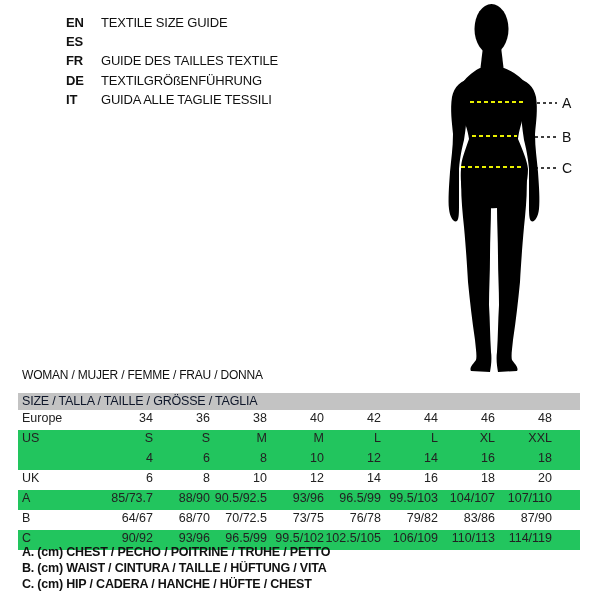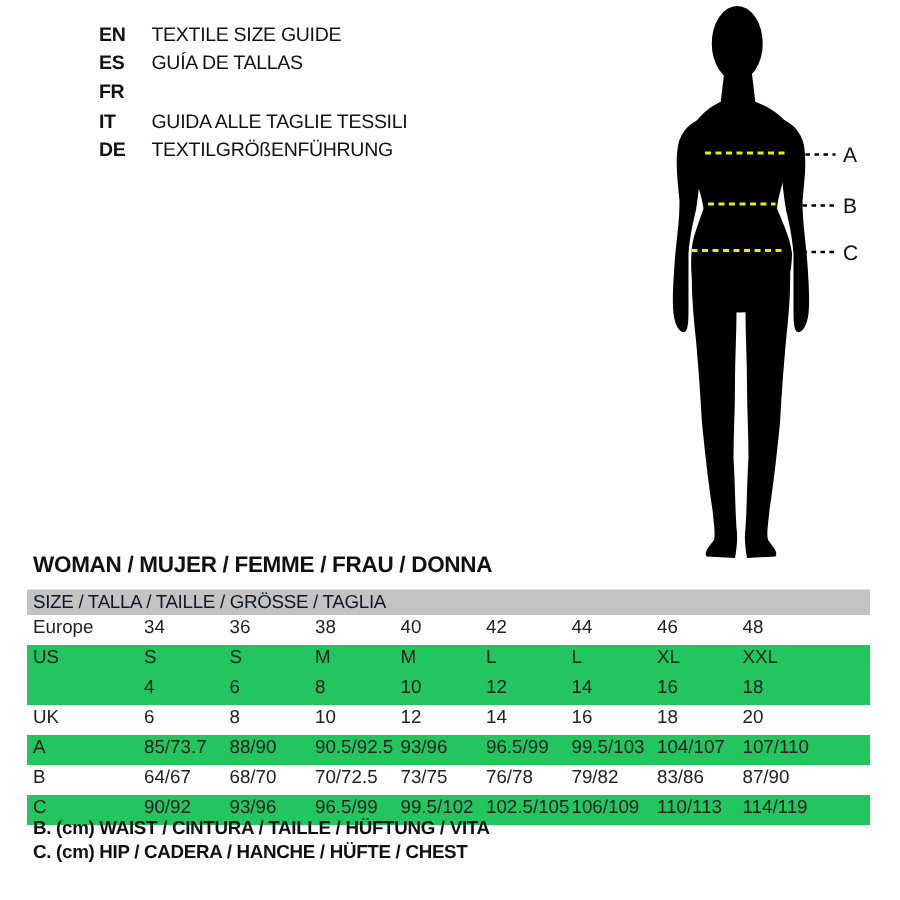--- a/index.html
+++ b/index.html
@@ -12,56 +12,56 @@
   
   .lang-block{left:22px;top:13px;}
   .lang-row{display:flex;height:19.2px;align-items:center;padding-left:44px;}
   .lang-code{width:35px;font-weight:bold;font-size:13px;letter-spacing:-0.2px;}
   .lang-label{font-weight:normal;font-size:13px;letter-spacing:-0.2px;white-space:nowrap;}
   
   .figure-wrap{left:400px;top:0;width:200px;height:380px;}
   .figure-wrap svg{display:block;}
   .marker-label{font-family:"Liberation Sans",sans-serif;font-size:14px;fill:#111;}
   
-  .woman-title{left:22px;top:368px;font-weight:bold;font-size:15px;letter-spacing:-0.2px;white-space:nowrap;}
+  .woman-title{left:22px;top:368px;font-weight:normal;font-size:12px;letter-spacing:-0.2px;white-space:nowrap;}
   
   .size-table{left:18px;top:393px;width:562px;}
   .thead{height:17px;line-height:17px;background:#c3c3c3;color:#0f172a;
          font-size:12.5px;padding-left:4px;letter-spacing:-0.2px;}
   .trow{display:flex;height:20px;line-height:16.6px;font-size:12.5px;color:#222;}
   .trow.shaded{background:#22c55e;}
   .tlabel{width:78px;padding-left:4px;box-sizing:border-box;}
-  .tcell{width:57px;text-align:left;white-space:nowrap;}
+  .tcell{width:57px;text-align:right;white-space:nowrap;}
   
   .legend{left:22px;top:544px;}
   .legend-item{font-weight:bold;font-size:12.5px;height:16px;line-height:16px;
                letter-spacing:-0.2px;white-space:nowrap;}
 </style>
 </head>
 <body>
 
 <div class="abs lang-block">
   <div class="lang-row">
     <span class="lang-code">EN</span>
     <span class="lang-label">TEXTILE SIZE GUIDE</span>
   </div>
   <div class="lang-row">
     <span class="lang-code">ES</span>
-    <span class="lang-label">GUÍA DE TALLAS</span>
   </div>
   <div class="lang-row">
     <span class="lang-code">FR</span>
+    <span class="lang-label">GUIDE DES TAILLES TEXTILE</span>
+  </div>
+  <div class="lang-row">
+    <span class="lang-code">DE</span>
+    <span class="lang-label">TEXTILGRÖßENFÜHRUNG</span>
   </div>
   <div class="lang-row">
     <span class="lang-code">IT</span>
     <span class="lang-label">GUIDA ALLE TAGLIE TESSILI</span>
-  </div>
-  <div class="lang-row">
-    <span class="lang-code">DE</span>
-    <span class="lang-label">TEXTILGRÖßENFÜHRUNG</span>
   </div>
 </div>
 
 <div class="abs figure-wrap">
   <svg viewBox="0 0 200 380" width="200" height="380" xmlns="http://www.w3.org/2000/svg">
     <g fill="#000000">
       <ellipse cx="91.5" cy="29" rx="17" ry="25"></ellipse>
       <path d="M84,38 L100,38 L104,72 L80,72 Z"></path>
       <path d="M80,68 L104,68
         C114,72 123,78 128,87 C128,96 127,100 126,106
@@ -197,15 +197,16 @@
     <div class="tcell">96.5/99</div>
     <div class="tcell">99.5/102</div>
     <div class="tcell">102.5/105</div>
     <div class="tcell">106/109</div>
     <div class="tcell">110/113</div>
     <div class="tcell">114/119</div>
   </div>
 </div>
 
 <div class="abs legend">
+  <div class="legend-item">A. (cm) CHEST / PECHO / POITRINE / TRUHE / PETTO</div>
   <div class="legend-item">B. (cm) WAIST / CINTURA / TAILLE / HÜFTUNG / VITA</div>
   <div class="legend-item">C. (cm) HIP / CADERA / HANCHE / HÜFTE / CHEST</div>
 </div>
 
 </body></html>

